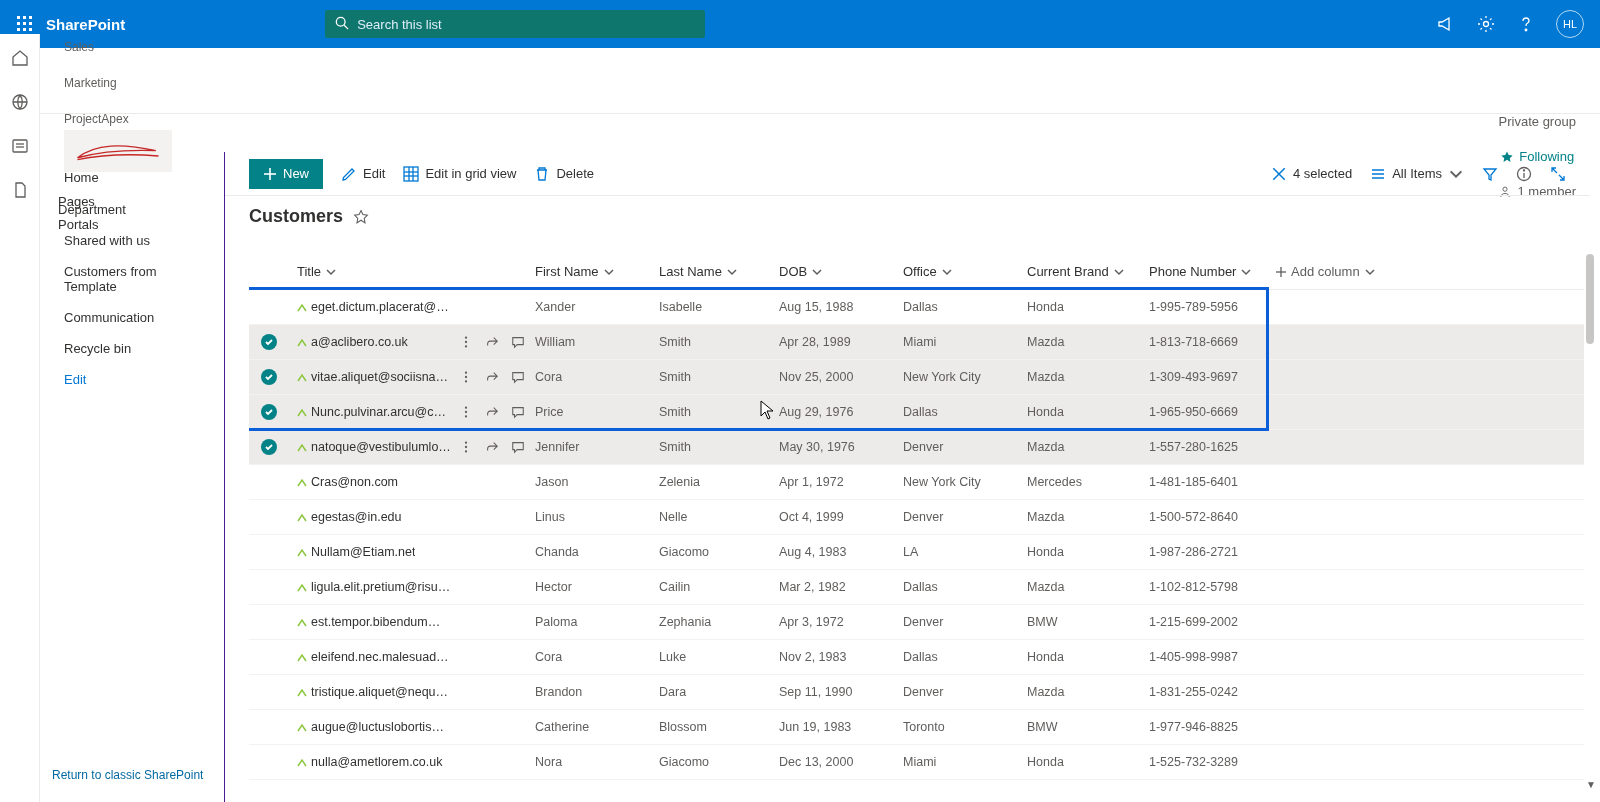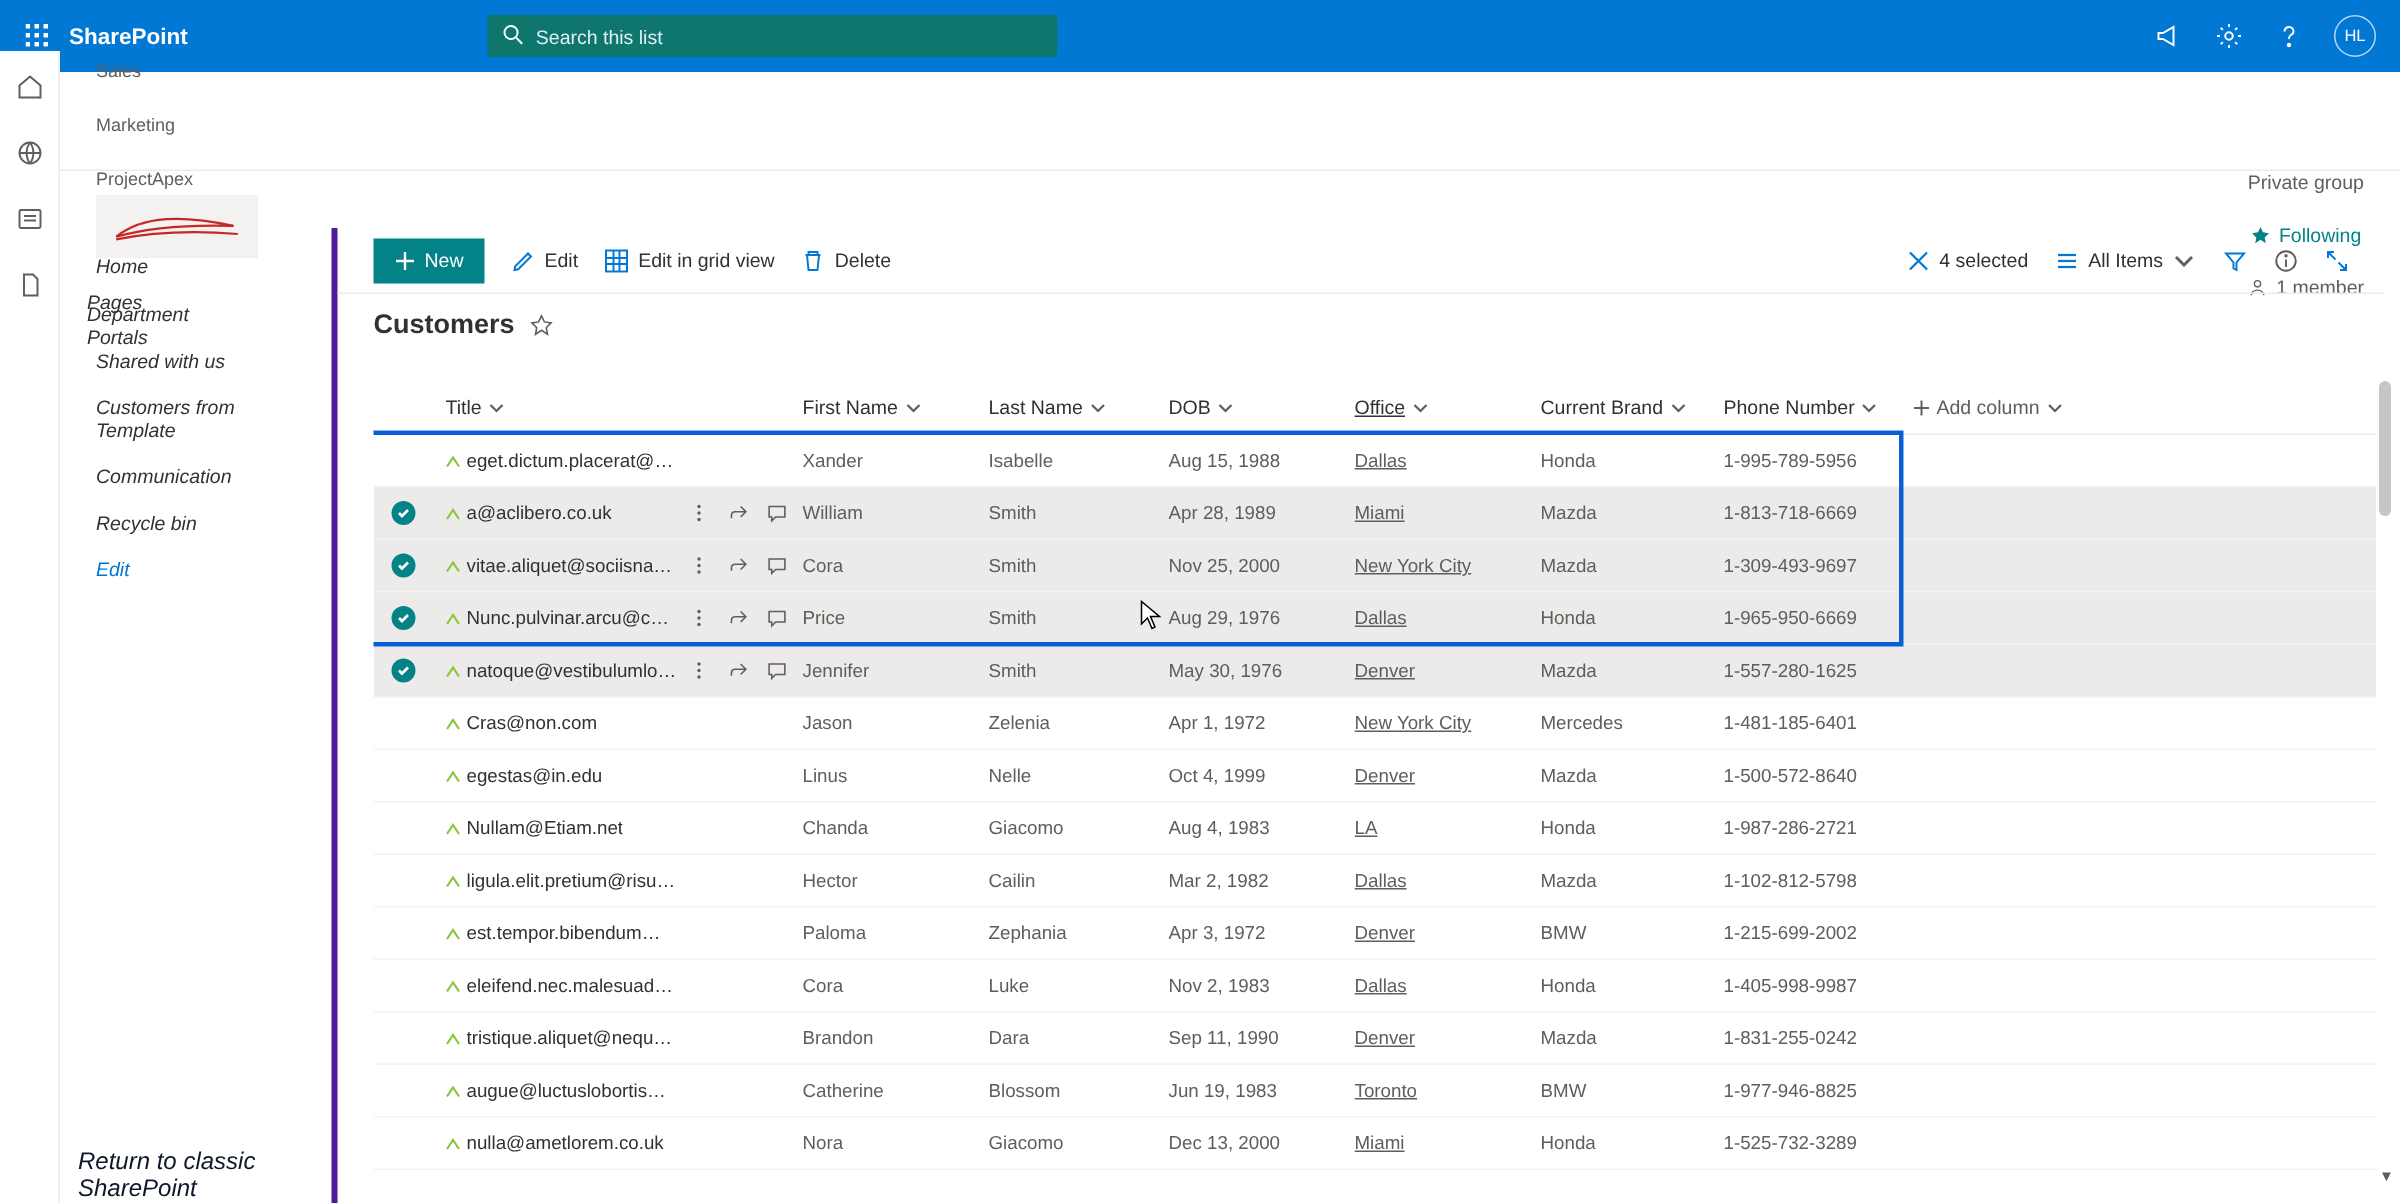--- a/index.html
+++ b/index.html
@@ -29,25 +29,25 @@
 .hublinks span { cursor: pointer; }
 .logo { width: 108px; height: 42px; background: #f3f2f1; position: relative; overflow: hidden; display:flex; align-items:center; justify-content:center;}
 .logo svg { width: 90px; }
 
 
 .sitemeta { position: absolute; top: 114px; right: 24px; height: 36px; display: flex; align-items:center; gap: 20px; color:#605e5c; font-size: 13px; flex-direction: column;}
 .sitemeta .follow { color:#038387; display:flex; align-items:center; gap:5px; }
 .sitemeta .member { display:flex; align-items:center; gap:5px; }
 
 
-.leftnav { position: absolute; top: 152px; left: 40px; width: 185px; height: calc(100% - 152px); border-right: 4px solid #4c1d95; padding: 10px 0; font-style: italic; }
+.leftnav { position: absolute; top: 152px; left: 40px; width: 185px; height: calc(100% - 152px); border-right: 1px solid #4c1d95; padding: 10px 0; }
 .leftnav .nv { padding: 8px 24px; color: #323130; cursor: pointer; font-size: 13px; display:flex; align-items:center;}
 .leftnav .nv.chev { padding-left:10px; gap:8px; }
 .leftnav .editlink { padding: 8px 24px; color: #0078d4; font-size: 13px; cursor: pointer; }
-.leftnav .return { position:absolute; bottom:0; left:12px; font-size:16px; color:#0f172a; cursor:pointer;}
+.leftnav .return { position:absolute; bottom:20px; left:12px; font-size:12px; color:#0369a1; cursor:pointer;}
 
 
 .cmdbar { position: absolute; top: 152px; left: 225px; right: 10px; height: 44px; border-bottom:1px solid #edebe9; display:flex; align-items:center; padding:0 24px; gap:18px;}
 .newbtn { background:#038387; color:#ffffff; height:30px; padding:0 14px; border:none; display:flex; align-items:center; gap:6px; font-size:13px; cursor:pointer;}
 .cmd { display:flex; align-items:center; gap:6px; color:#323130; font-size:13px; cursor:pointer;}
 .cmd svg, .cmdr svg { width:16px;height:16px; }
 .cmdright { margin-left:auto; display:flex; align-items:center; gap:18px; color:#323130;}
 .cmdr { display:flex; align-items:center; gap:6px; cursor:pointer; font-size:13px;}
 .viewsel svg { color:#0078d4;}
 .xsel { color:#323130;}
@@ -58,21 +58,21 @@
 
 
 .tbl { position:absolute; top:254px; left:249px; right:16px; bottom:0; overflow:hidden;}
 .thead { display:flex; align-items:center; height:36px; color:#323130; font-size:13px; border-bottom:1px solid #edebe9;}
 .thead .col { display:flex; align-items:center; gap:4px;}
 .col-sel{width:40px;}
 .col-title{width:246px; padding-left:8px;}
 .col-fn{width:124px;}
 .col-ln{width:120px;}
 .col-dob{width:124px;}
-.col-office{width:124px;text-decoration:underline;}
+.col-office{width:124px;}
 .col-brand{width:122px;}
 .col-phone{width:126px;}
 .col-add{width:160px;color:#605e5c;}
 
 .rows { overflow-y:auto; height:calc(100% - 36px);}
 .row { display:flex; align-items:center; height:35px; border-bottom:1px solid #f3f2f1; font-size:12.5px; color:#605e5c;}
 .row.selected { background:#edebe9; }
 .row .cell { overflow:hidden; text-overflow:ellipsis; white-space:nowrap;}
 .row .titlecell { display:flex; align-items:center; gap:4px; color:#323130;}
 .row .titlecell .linkish { color:#323130;}

